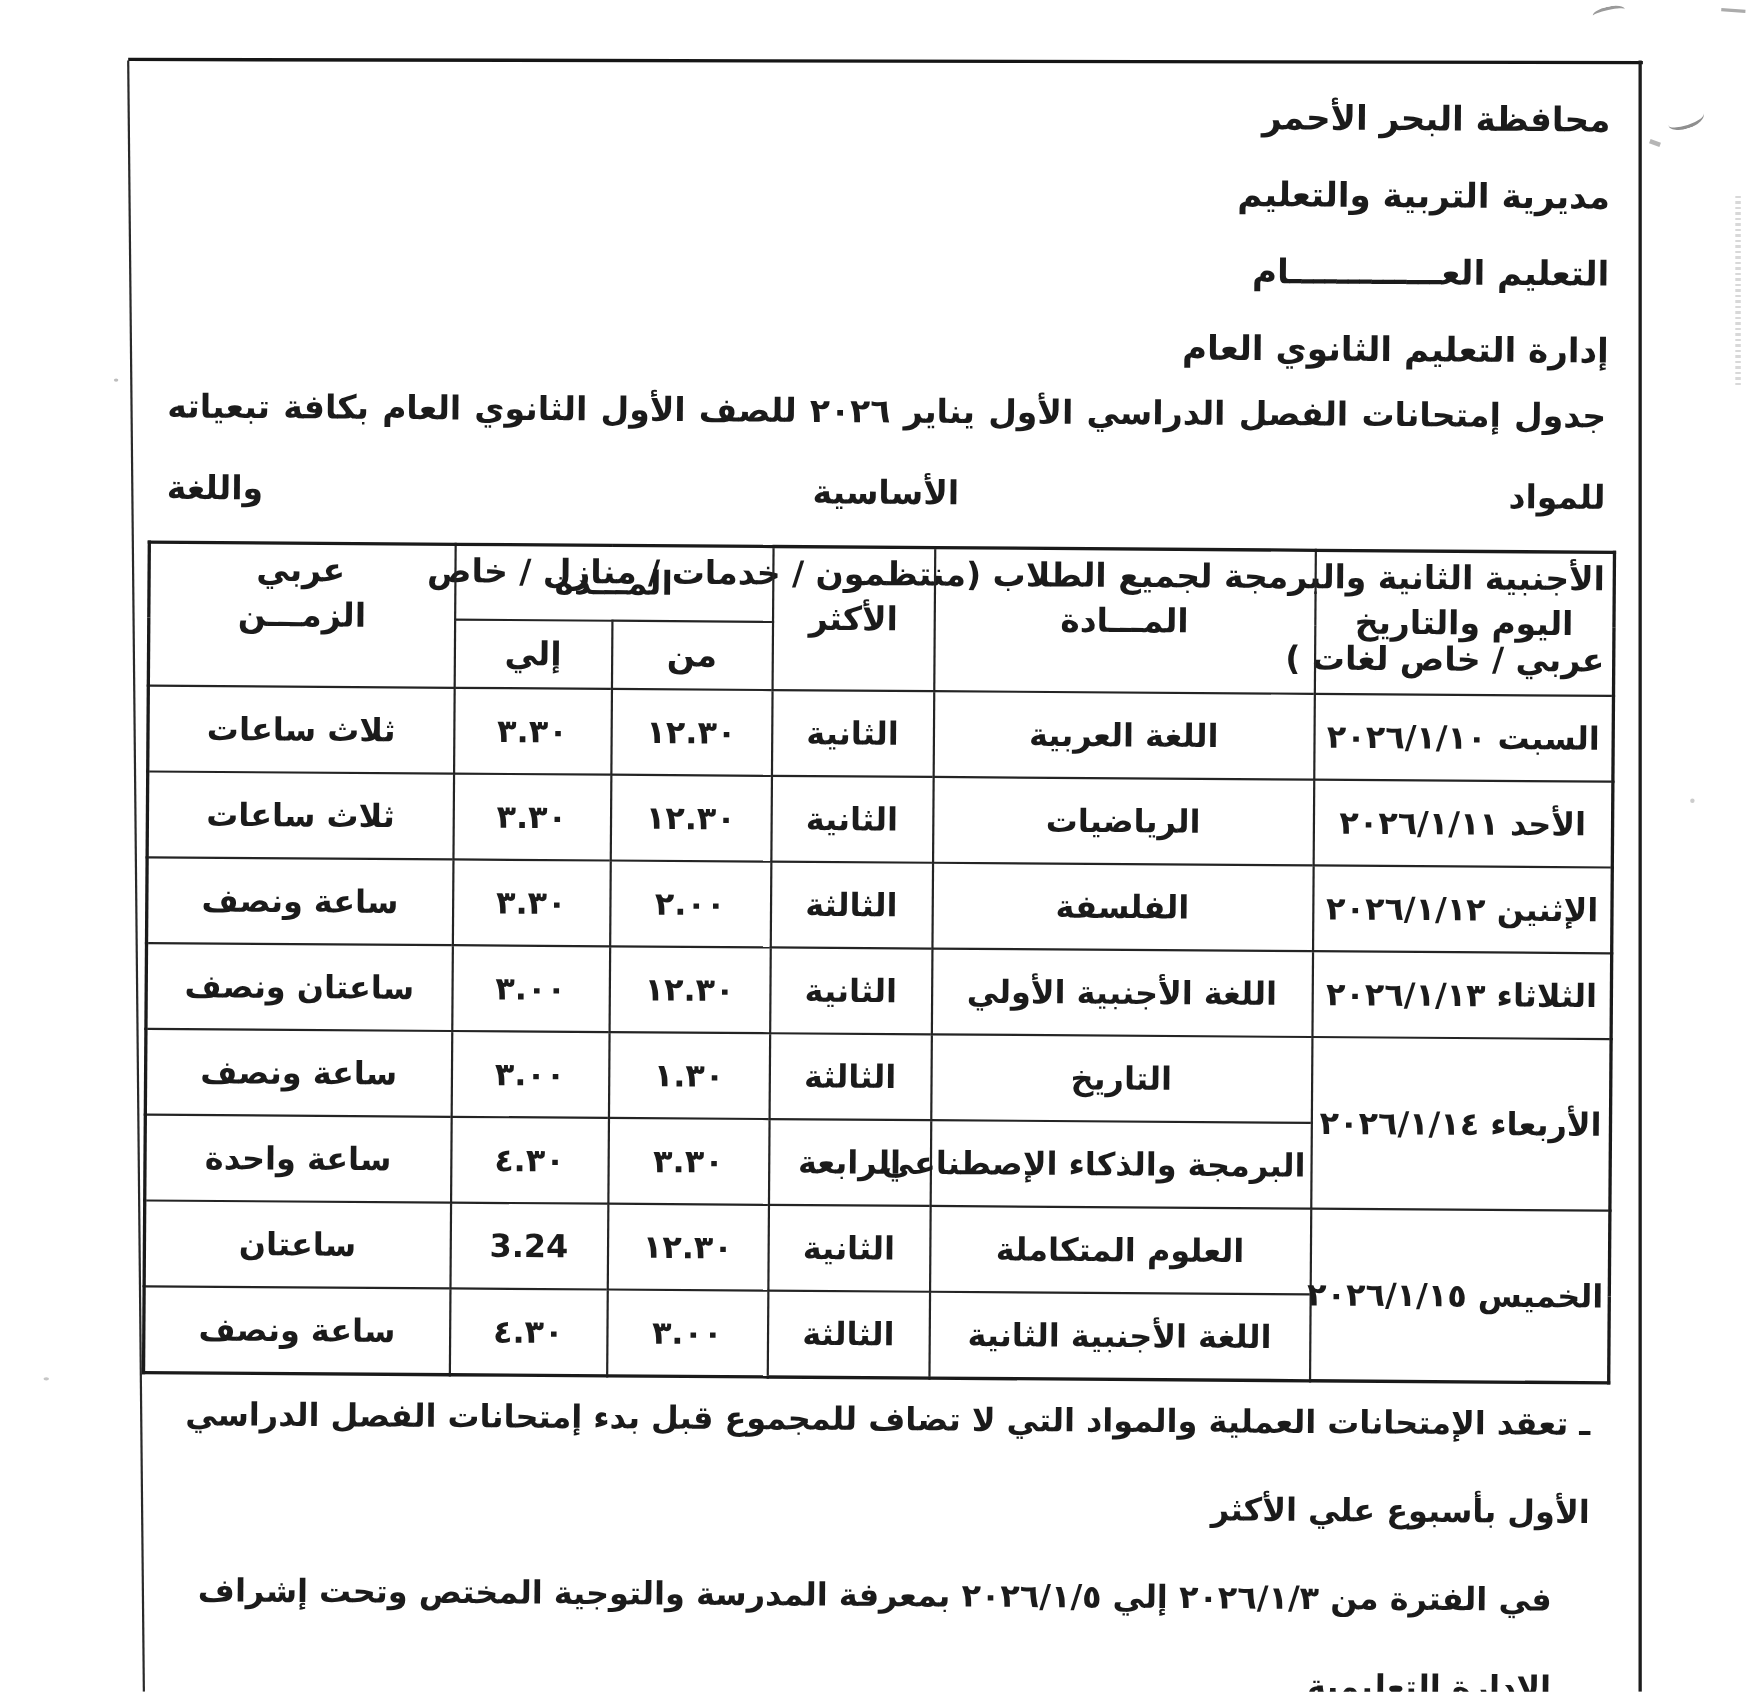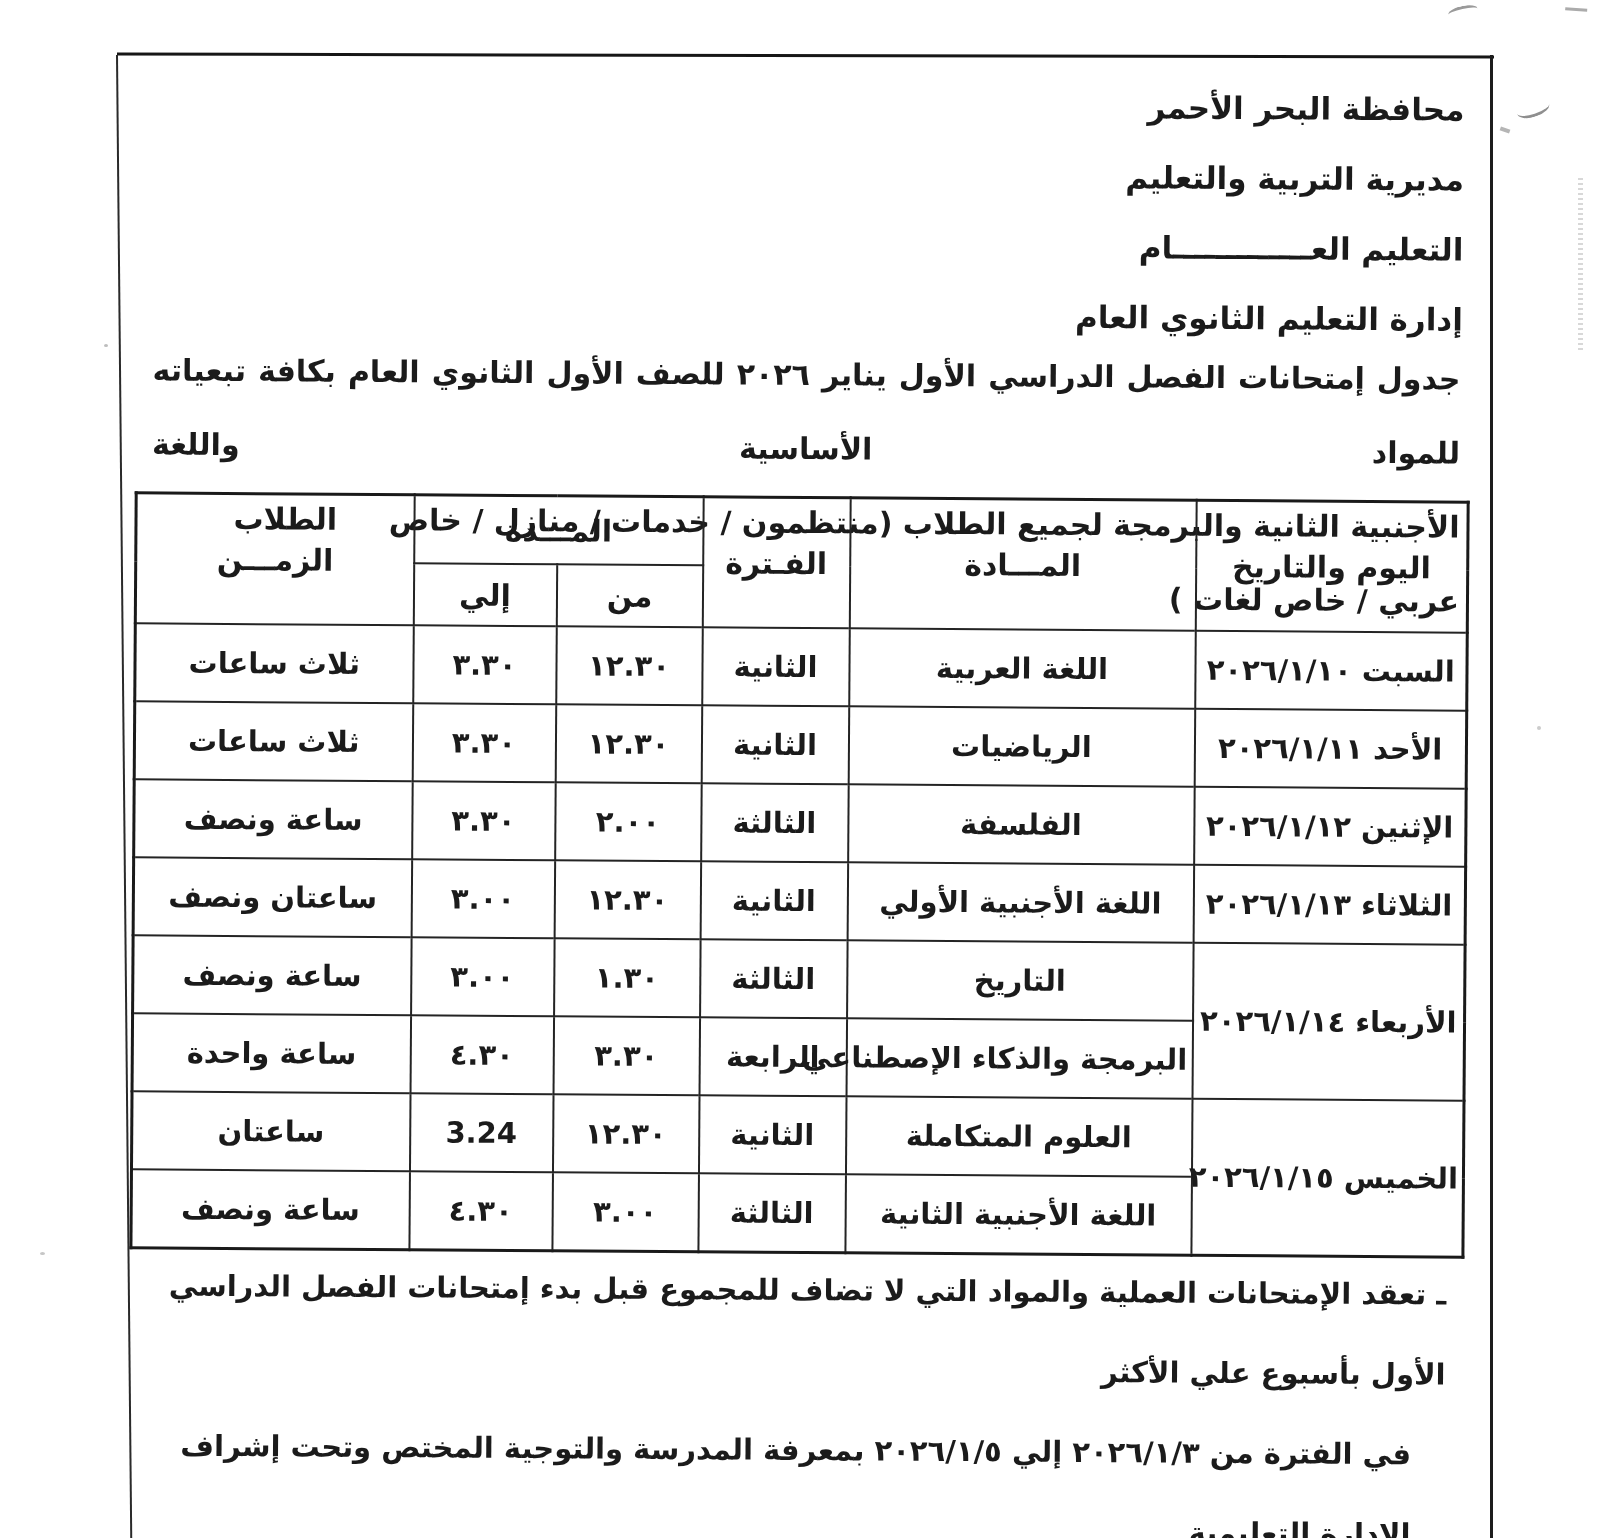--- a/index.html
+++ b/index.html
@@ -69,38 +69,38 @@
     <div>محافظة البحر الأحمر</div>
     <div>مديرية التربية والتعليم</div>
     <div>التعليم العـــــــــــــام</div>
     <div>إدارة التعليم الثانوي العام</div>
   </div>
 
   <div class="doc-title">
     <div class="l1">جدول إمتحانات الفصل الدراسي الأول يناير ٢٠٢٦ للصف الأول الثانوي العام بكافة تبعياته للمواد الأساسية واللغة</div>
     <div class="l2">
       <span>الأجنبية الثانية والبرمجة لجميع الطلاب (منتظمون / خدمات / منازل / خاص عربي / خاص لغات )</span>
-      <span>الطلاب</span>
+      <span>عربي</span>
     </div>
   </div>
 
   <table class="exam" dir="rtl">
     <colgroup>
       <col style="width:272px">
         <col style="width:346px">
         <col style="width:147px">
       <col style="width:146px">
         <col style="width:143px">
         <col style="width:278px">
     </colgroup>
     <tbody>
       <tr class="hdr1">
         <th rowspan="2">اليوم والتاريخ</th>
         <th rowspan="2">المـــادة</th>
-        <th rowspan="2">الفـترة</th>
+        <th rowspan="2">الأكثر</th>
         <th colspan="2">المـــدة</th>
         <th rowspan="2">الزمـــن</th>
       </tr>
       <tr class="hdr2">
         <th>من</th>
         <th>إلي</th>
       </tr>
 
       <tr class="datarow">
         <td class="daycell">السبت ٢٠٢٦/١/١٠</td>

